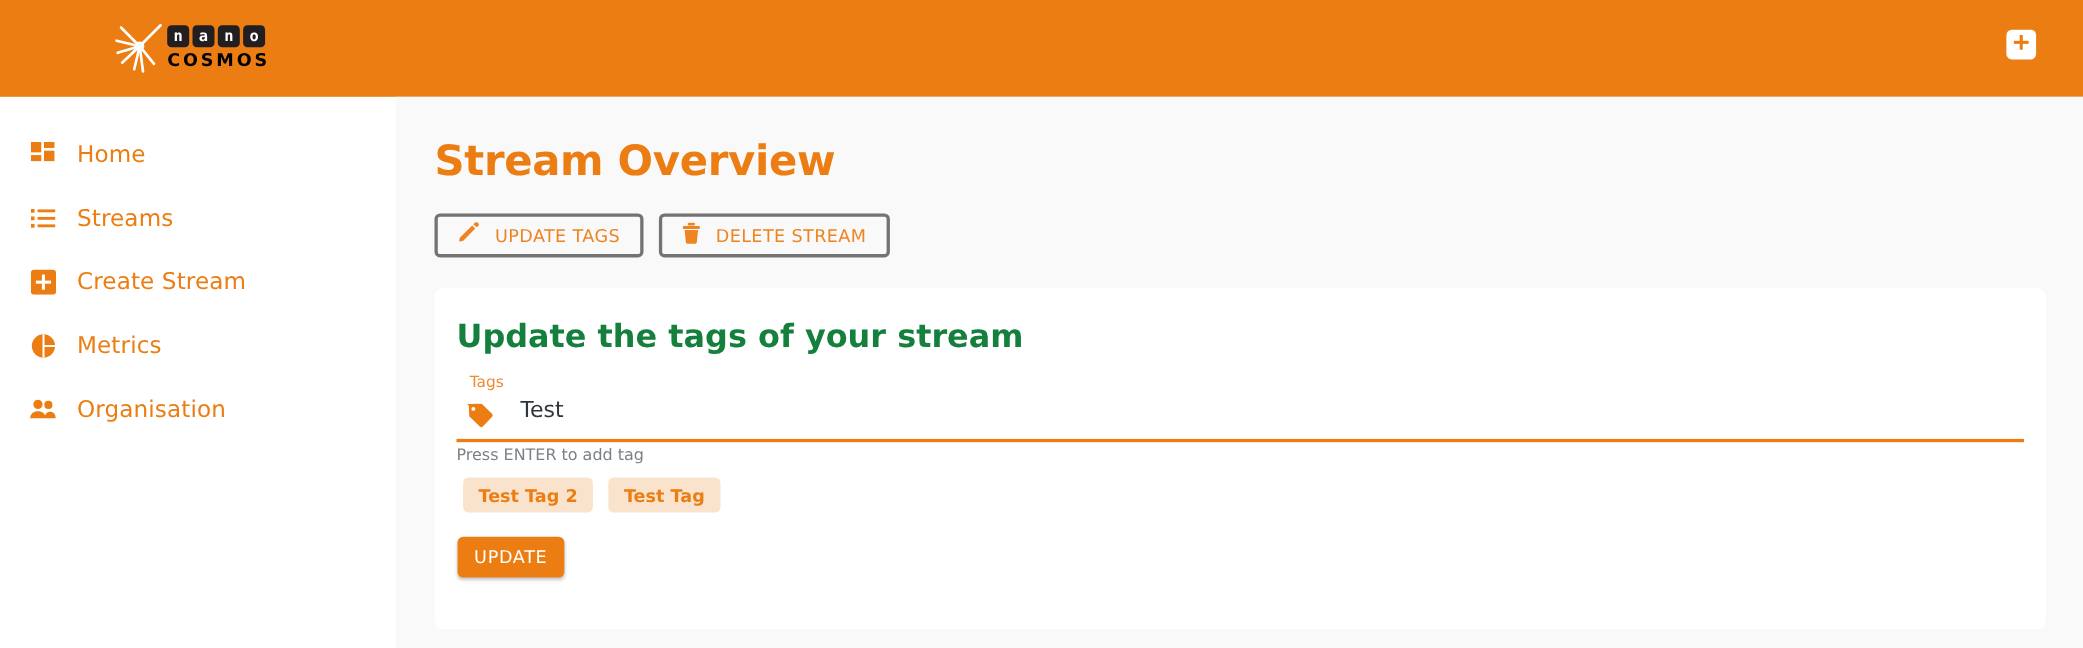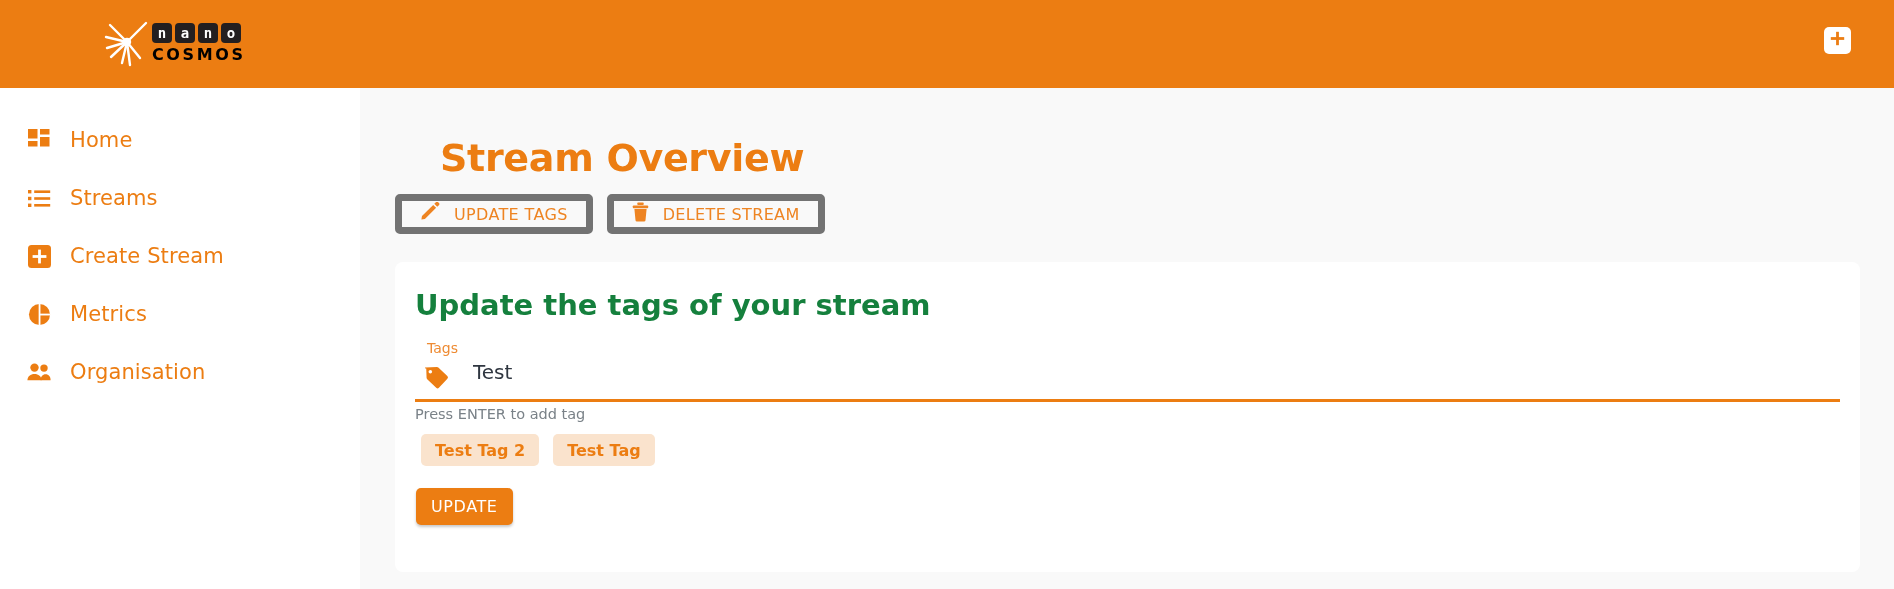--- a/index.html
+++ b/index.html
@@ -103,37 +103,36 @@
   
   .main {
     position: absolute;
     top: 88px; left: 360px;
     width: 1534px;
     height: 501px;
     background: #f9f9f9;
   }
   .page-title {
     position: absolute;
-    top: 48px; left: 35px;
+    top: 36px; left: 35px;
     color: #ec7d12;
     font-size: 38px;
     font-weight: bold;
     font-family: "DejaVu Sans", sans-serif;
     letter-spacing: -0.3px;
-    margin-left: 45px;
   }
   .action-row {
     position: absolute;
     top: 106px; left: 35px;
     display: flex;
     gap: 14px;
   }
   .outline-btn {
     height: 40px;
-    border: 7px solid #737373;
+    border: 3px solid #737373;
     border-radius: 5px;
     background: transparent;
     display: flex;
     align-items: center;
     padding: 0 18px;
     gap: 14px;
     cursor: pointer;
   }
   .outline-btn .btn-label {
     color: #ee8422;

